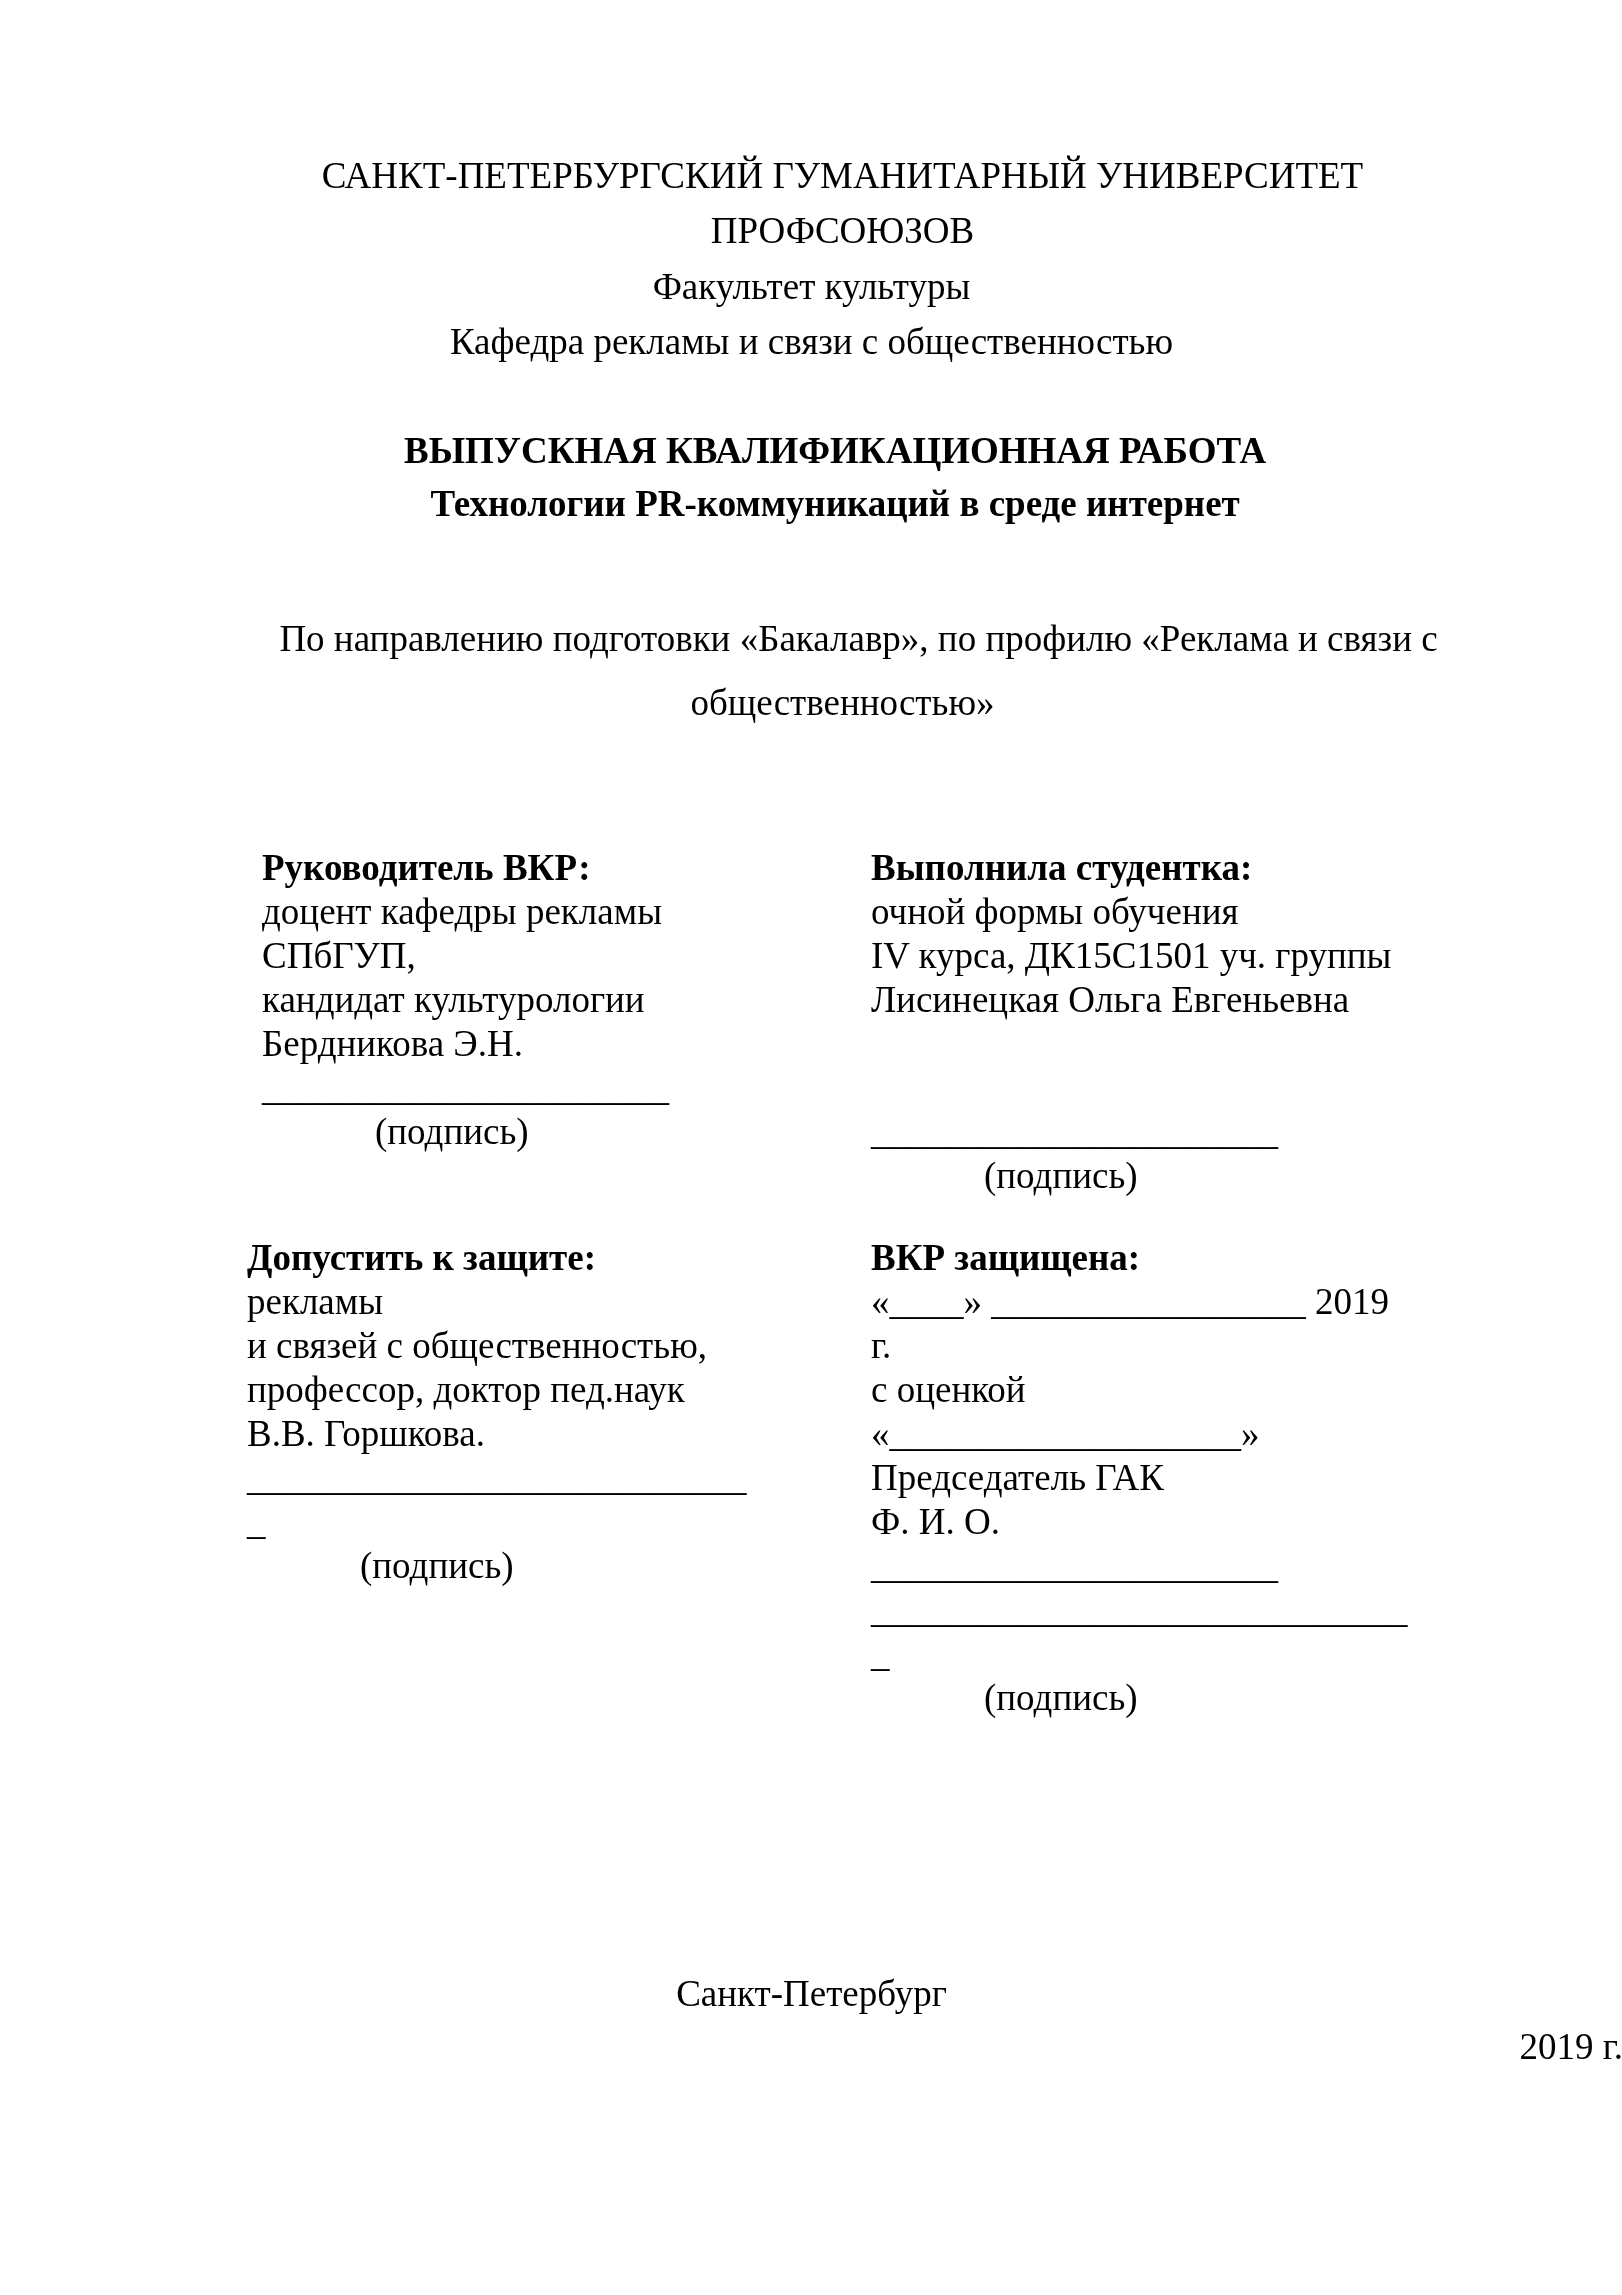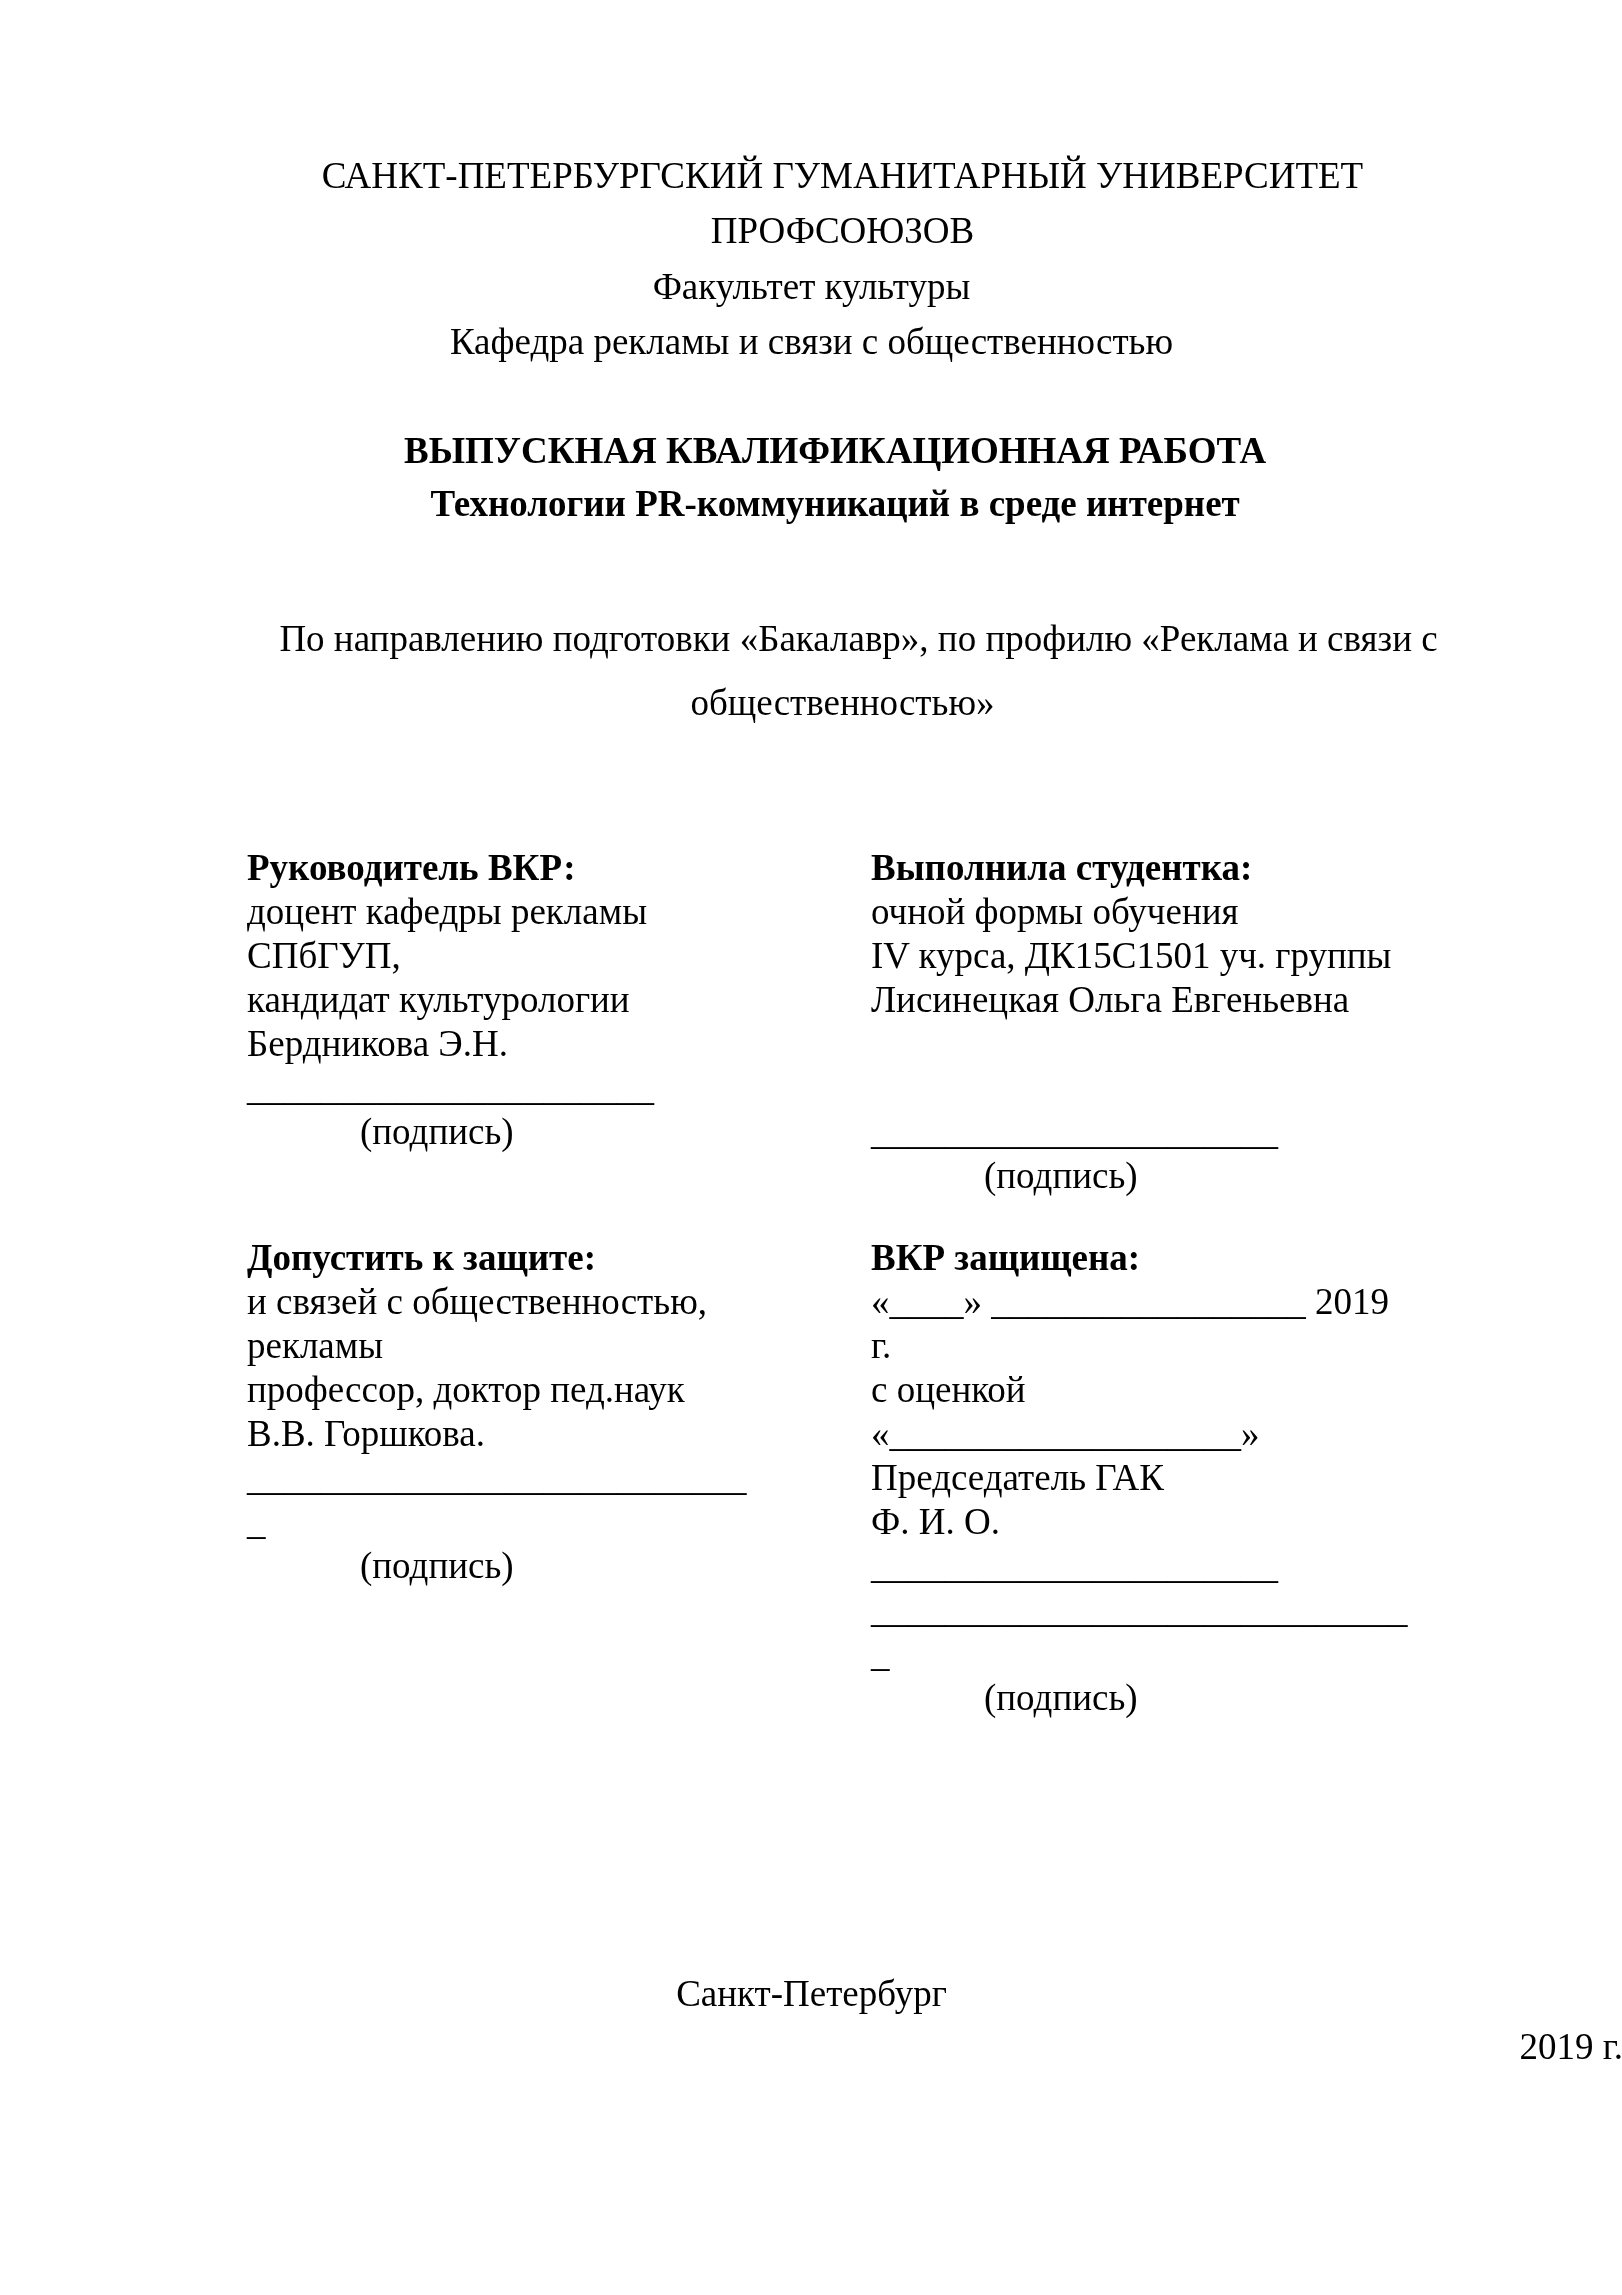--- a/index.html
+++ b/index.html
@@ -47,21 +47,21 @@
     #direction1 { top: 617px; left: 47px; }
     #direction2 { top: 681px; left: 31px; }
 
     
     .col {
       position: absolute;
       font-size: 37px;
       line-height: 44px;
     }
     .col .row { white-space: pre; height: 44px; }
-    #col-left-top  { left: 247px; top: 846px; }
+    #col-left-top  { left: 262px; top: 846px; }
     #col-right-top { left: 871px; top: 846px; }
     #col-left-bot  { left: 247px; top: 1236px; }
     #col-right-bot { left: 871px; top: 1236px; }
 
     .indent-sign { padding-left: 113px; }
 
     #city { top: 1972px; }
     #year { top: 2025px; text-align: right; }
   </style>
 </head>
@@ -96,22 +96,22 @@
     <div class="row">IV курса, ДК15С1501 уч. группы</div>
     <div class="row">Лисинецкая Ольга Евгеньевна</div>
     <div class="row"></div>
     <div class="row"></div>
     <div class="row">______________________</div>
     <div class="row indent-sign">(подпись)</div>
   </div>
 
   <div id="col-left-bot" class="col">
     <div class="row bold">Допустить к защите:</div>
+    <div class="row">рекламы</div>
     <div class="row">и связей с общественностью,</div>
-    <div class="row">рекламы</div>
     <div class="row">профессор, доктор пед.наук</div>
     <div class="row">В.В. Горшкова.</div>
     <div class="row">___________________________</div>
     <div class="row">_</div>
     <div class="row indent-sign">(подпись)</div>
   </div>
 
   <div id="col-right-bot" class="col">
     <div class="row bold">ВКР защищена:</div>
     <div class="row">«____» _________________ 2019</div>

